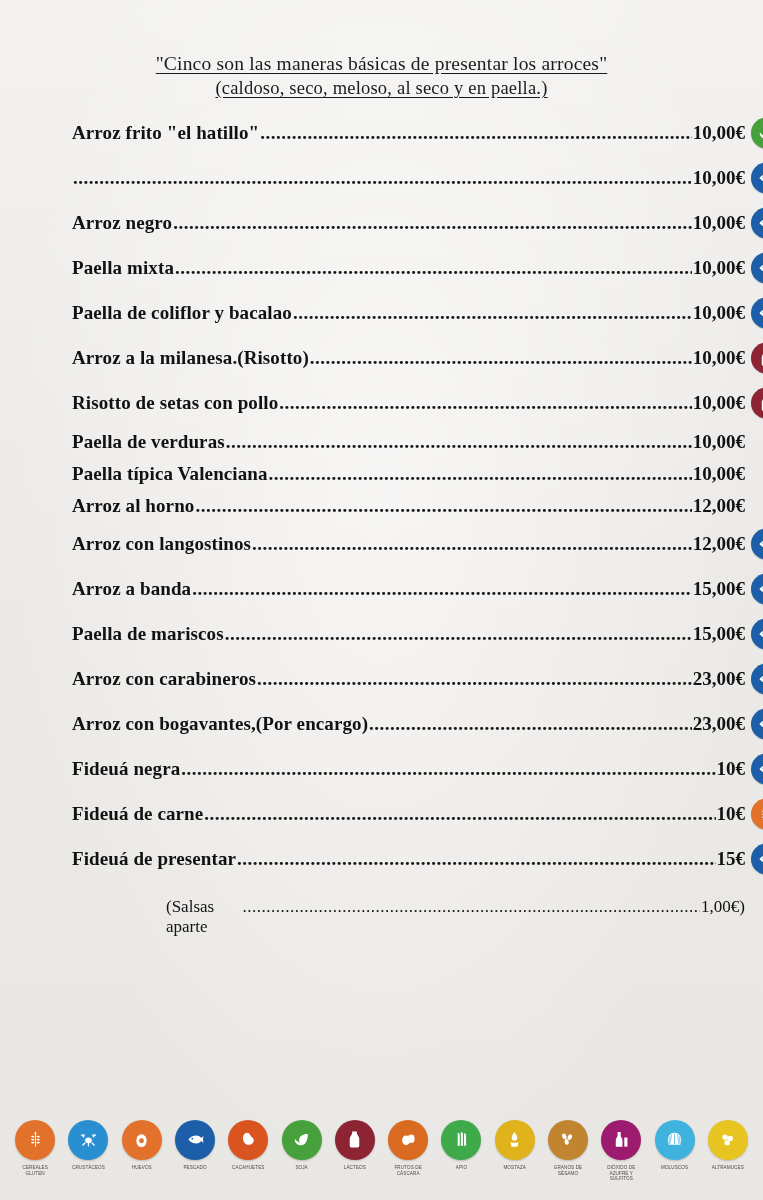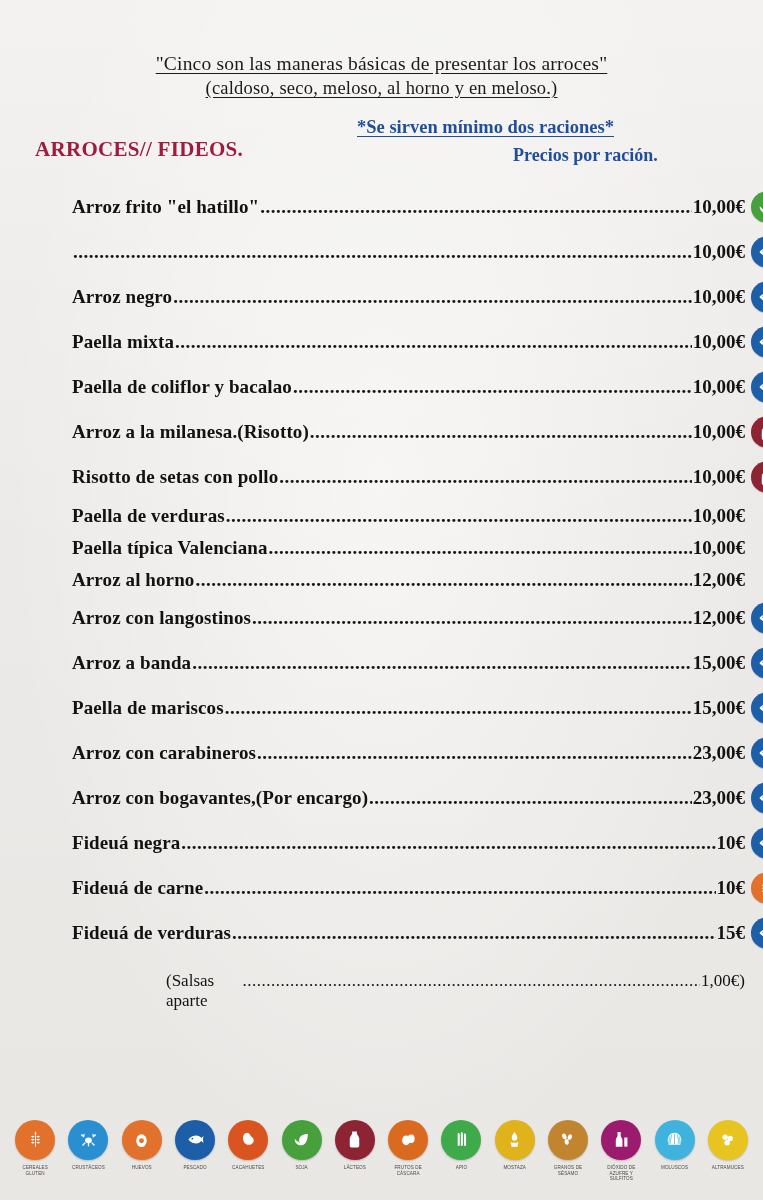--- a/index.html
+++ b/index.html
@@ -200,28 +200,23 @@
     text-transform: uppercase;
   }
 </style>
 </head>
 <body>
 
 <div class="page">
 
   <div class="header">
     <div class="quote-line">"Cinco son las maneras básicas de presentar los arroces"</div>
-    <div class="quote-line second">(caldoso, seco, meloso, al horno y en meloso.)</div>
+    <div class="quote-line second">(caldoso, seco, meloso, al seco y en paella.)</div>
   </div>
 
-  <div class="subheader">
-    <div class="min-raciones">*Se sirven mínimo dos raciones*</div>
-    <div class="section-title">ARROCES// FIDEOS.</div>
-    <div class="precios">Precios por ración.</div>
-  </div>
 
   <div class="menu" id="menu-list">
       <div class="item">
         <div class="row-inner">
           <span class="item-text">Arroz frito "el hatillo"</span>
           <span class="leader">........................................................................................................................</span>
           <span class="price-wrap"><span class="price">10,00€</span><span class="allergens">
               <span class="badge" style="background: rgb(70, 160, 60);">
                 <svg width="19" height="19" viewBox="0 0 24 24" fill="#fff">
                   <path d="M20 5c-7 0-11 3-11 8 0 1.3.3 2.4.8 3.3C7.5 14.7 5 13.3 3.6 11.2 3 14.5 5 18.5 9.6 19.3c5.2.9 10.4-3.2 10.4-14.3z"></path>
@@ -427,21 +422,21 @@
                   <path d="M12 2c1.4 1.6 1.4 3.4 0 5-1.4-1.6-1.4-3.4 0-5z"></path>
                   <path d="M11.4 6.5h1.2V21h-1.2z"></path>
                   <path d="M11 8.2c-1.8-1.4-3.6-1.2-4.8.4 1.7 1.3 3.5 1.2 4.8-.4zM13 8.2c1.8-1.4 3.6-1.2 4.8.4-1.7 1.3-3.5 1.2-4.8-.4zM11 12c-1.8-1.4-3.6-1.2-4.8.4 1.7 1.3 3.5 1.2 4.8-.4zM13 12c1.8-1.4 3.6-1.2 4.8.4-1.7 1.3-3.5 1.2-4.8-.4zM11 15.8c-1.8-1.4-3.6-1.2-4.8.4 1.7 1.3 3.5 1.2 4.8-.4zM13 15.8c1.8-1.4 3.6-1.2 4.8.4-1.7 1.3-3.5 1.2-4.8-.4z"></path>
                 </svg>
               </span>
             </span></span>
         </div>
       </div>
       <div class="item">
         <div class="row-inner">
-          <span class="item-text">Fideuá de verduras</span>
+          <span class="item-text">Fideuá de presentar</span>
           <span class="leader">........................................................................................................................</span>
           <span class="price-wrap"><span class="price">15€</span><span class="allergens">
               <span class="badge" style="background: rgb(29, 94, 168);">
                 <svg width="19" height="19" viewBox="0 0 24 24" fill="#fff">
                   <path d="M3 12c3-4 7-5 10-5 3 0 5 1.5 6.3 3L22 7.5l-.6 4.5.6 4.5-2.7-2.5C18 15.5 16 17 13 17c-3 0-7-1-10-5z"></path>
                   <circle cx="8" cy="11" r="1.1" fill="#1d5ea8"></circle>
                 </svg>
               </span>
             </span></span>
         </div>

